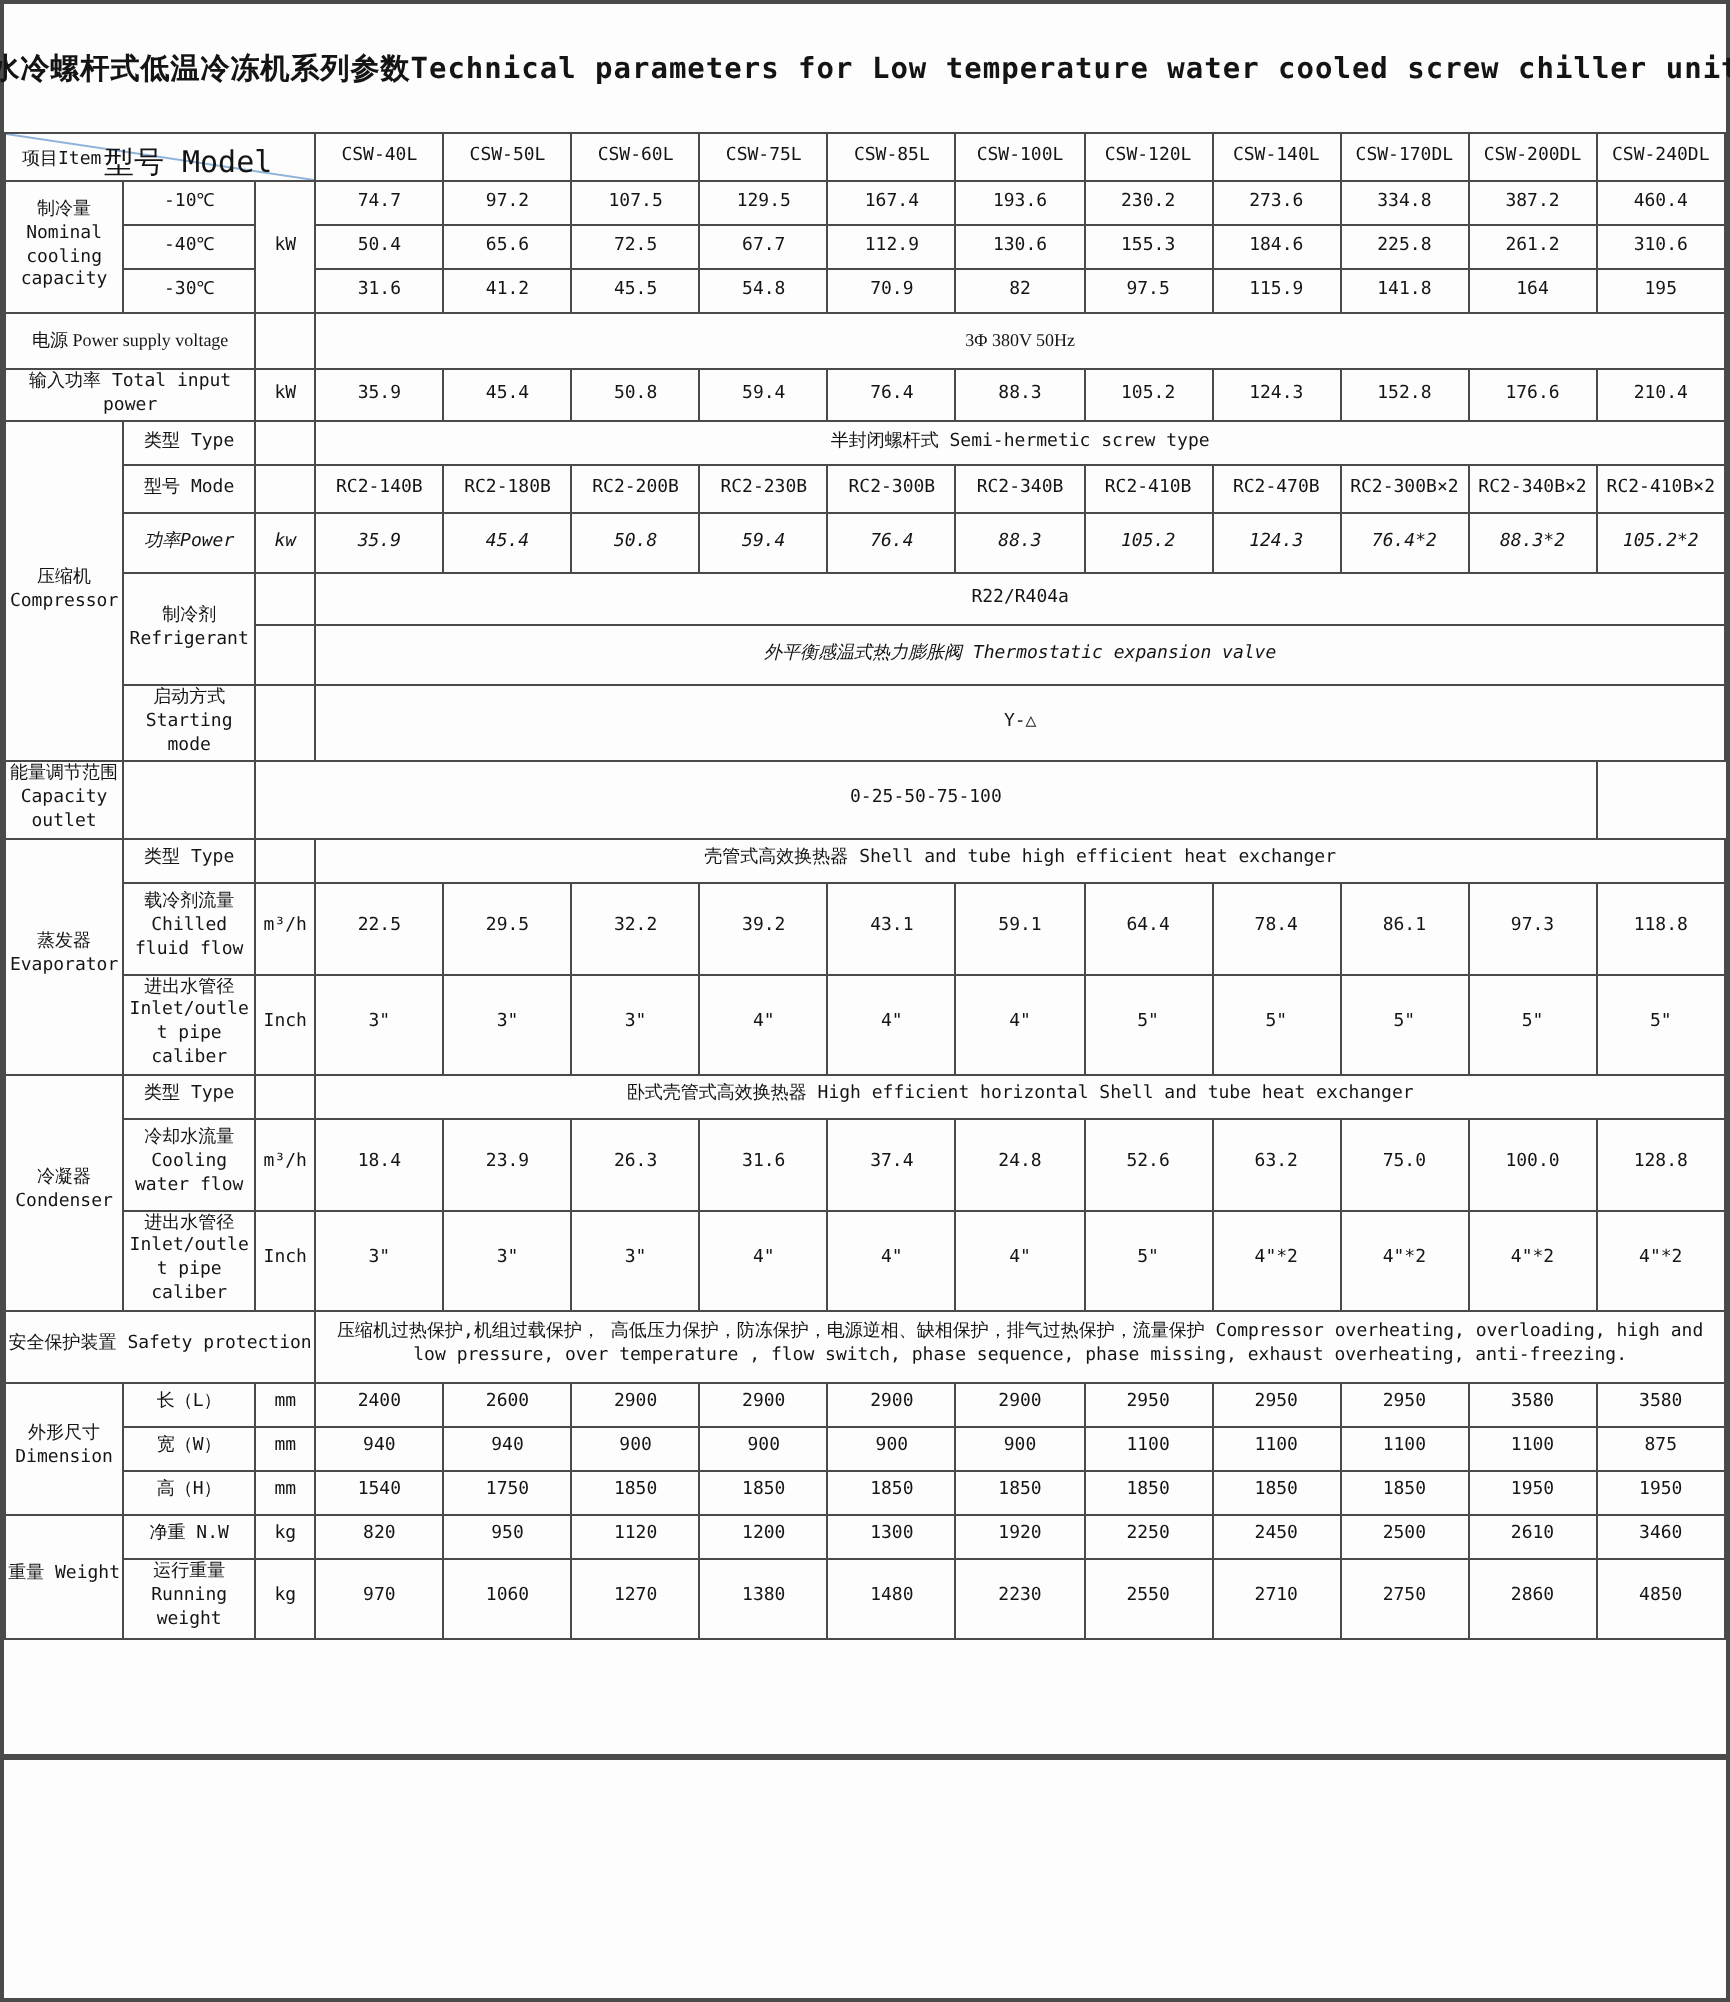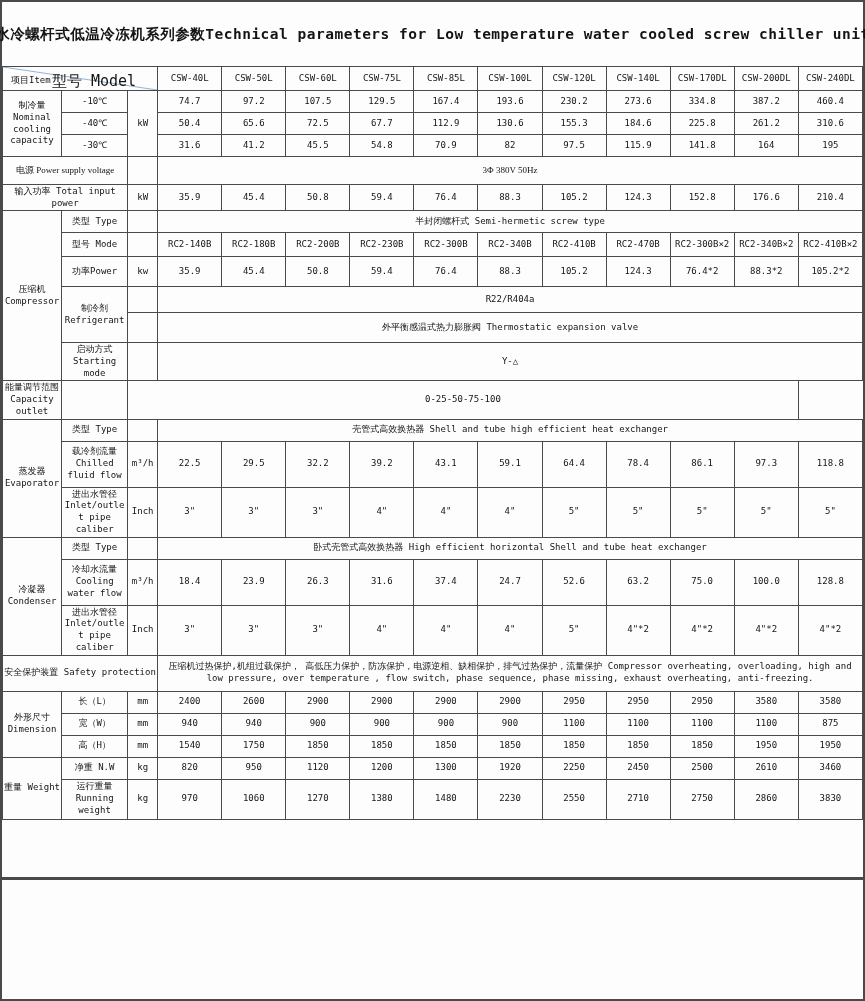--- a/index.html
+++ b/index.html
@@ -39,21 +39,21 @@
     word-wrap: break-word;
   }
   td.cat { font-size: 9px; }
   td.sub { font-size: 9px; }
   td.unit { font-size: 9px; }
   td.model-h { font-size: 9px; }
   td.val { font-size: 9.5px; }
   td.span-val { text-align: center; font-size: 9.5px; }
   td.safety-text { font-size: 8.5px; text-align: center; padding: 2px 4px; }
   tr.h22 { height: 22px; } tr.h24 { height: 24px; } tr.h26 { height: 26px; }
-  tr.h28 { height: 28px; font-family: Liberation Serif, serif; } tr.h30 { height: 30px; } tr.h36 { height: 36px; margin-left: 40px; }
+  tr.h28 { height: 28px; font-family: Liberation Serif, serif; } tr.h30 { height: 30px; font-style: italic; } tr.h36 { height: 36px; margin-left: 40px; }
   tr.h38 { height: 38px; } tr.h40 { height: 40px; } tr.h46 { height: 46px; }
   tr.h50 { height: 50px; }
   
   td.diag { position: relative; padding: 0; }
   td.diag svg { position: absolute; left: 0; top: 0; width: 100%; height: 100%; }
   .diag-item { position: absolute; left: 8px; bottom: 3px; font-size: 9px; }
   .diag-model { position: absolute; right: 21px; top: 5px; font-size: 15px; margin-left: 13px; }
   .notes-cn {
     border-bottom: 3px solid #4a4a4a;
     min-height: 60px;
@@ -270,21 +270,21 @@
         <td colspan="11" class="span-val">卧式壳管式高效换热器 High efficient horizontal Shell and tube heat exchanger</td>
       </tr>
       <tr class="h46">
         <td class="sub">冷却水流量 Cooling water flow</td>
         <td class="unit">m³/h</td>
         <td class="val">18.4</td>
           <td class="val">23.9</td>
           <td class="val">26.3</td>
           <td class="val">31.6</td>
           <td class="val">37.4</td>
-          <td class="val">24.7</td>
+          <td class="val">24.8</td>
           <td class="val">52.6</td>
           <td class="val">63.2</td>
           <td class="val">75.0</td>
           <td class="val">100.0</td>
           <td class="val">128.8</td>
       </tr>
       <tr class="h50">
         <td class="sub">进出水管径 Inlet/outlet pipe caliber</td>
         <td class="unit">Inch</td>
         <td class="val">3"</td>
@@ -374,21 +374,21 @@
         <td class="val">970</td>
           <td class="val">1060</td>
           <td class="val">1270</td>
           <td class="val">1380</td>
           <td class="val">1480</td>
           <td class="val">2230</td>
           <td class="val">2550</td>
           <td class="val">2710</td>
           <td class="val">2750</td>
           <td class="val">2860</td>
-          <td class="val">3830</td>
+          <td class="val">4850</td>
       </tr>
     </tbody>
   </table>
 
   <div class="notes-cn">
   </div>
 
 </div>
 
 </body></html>

